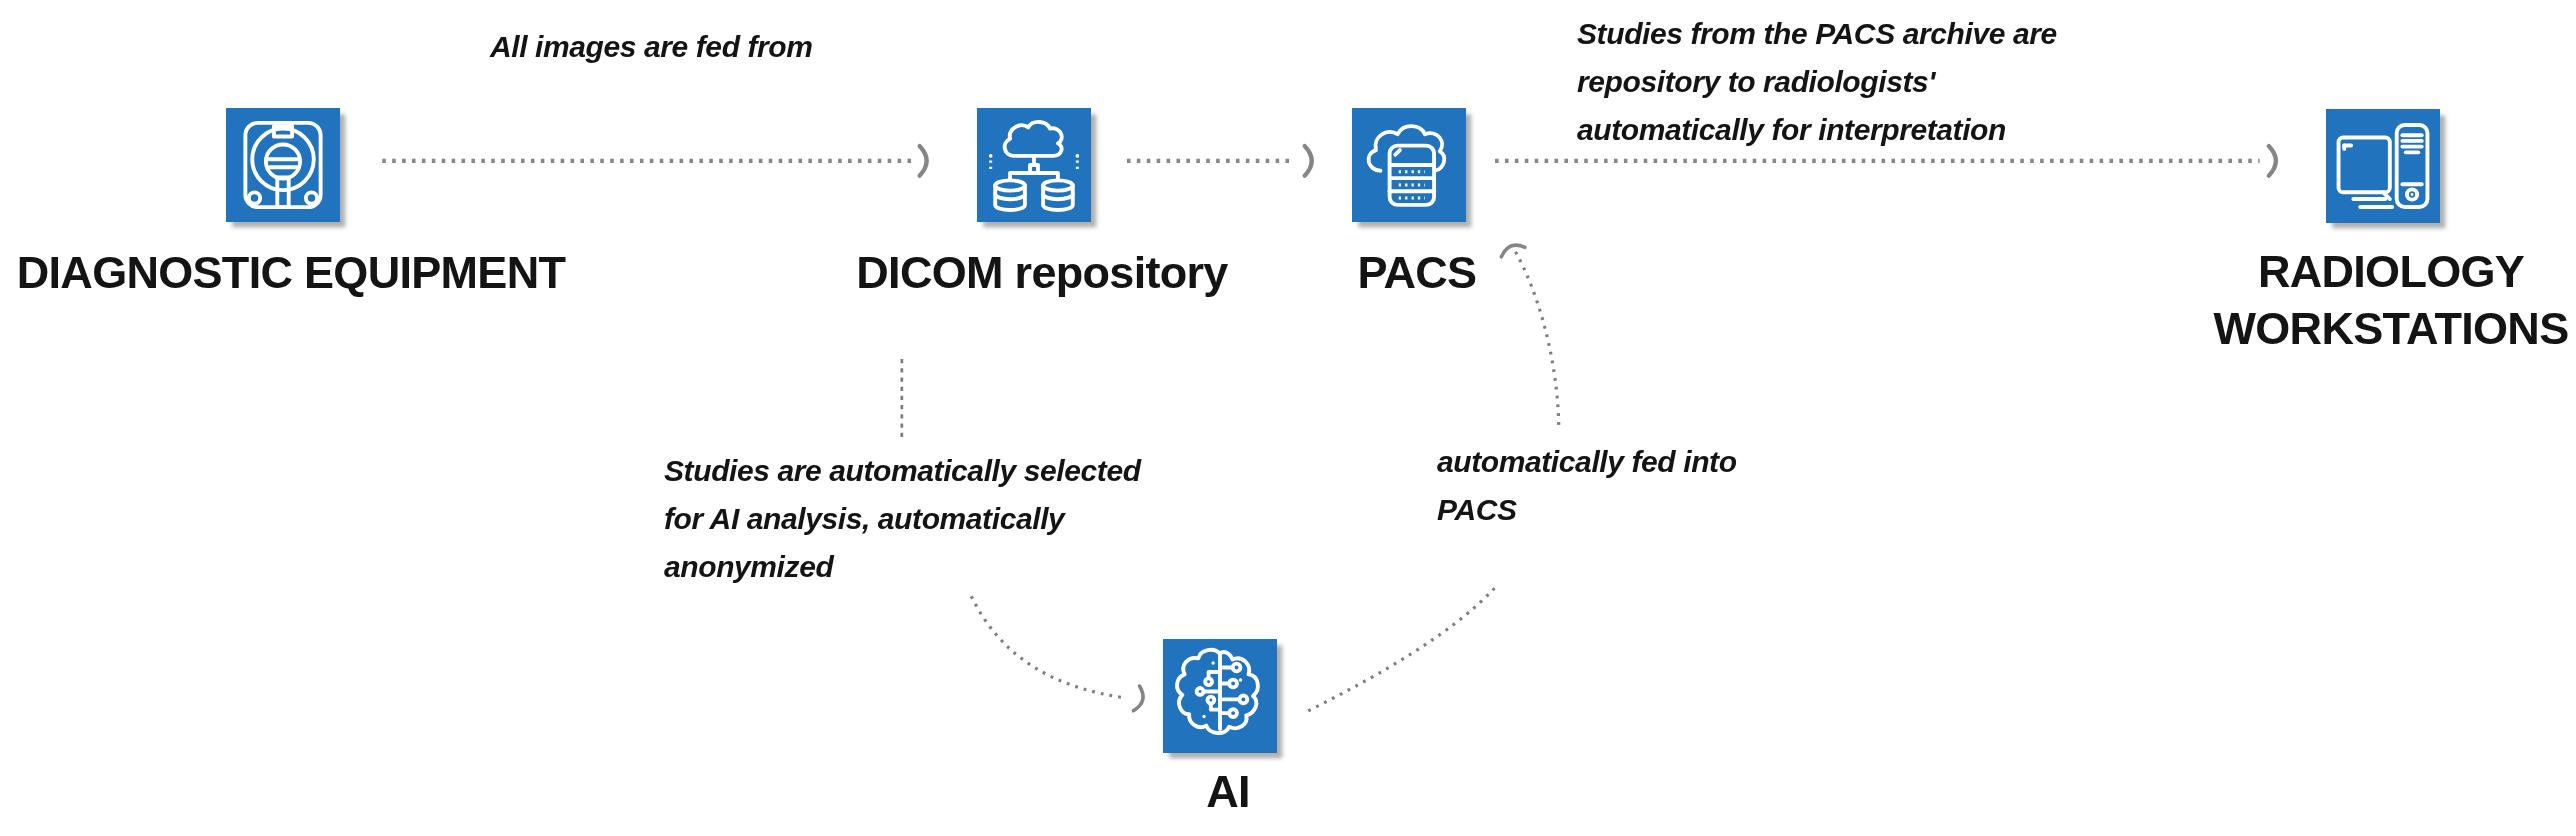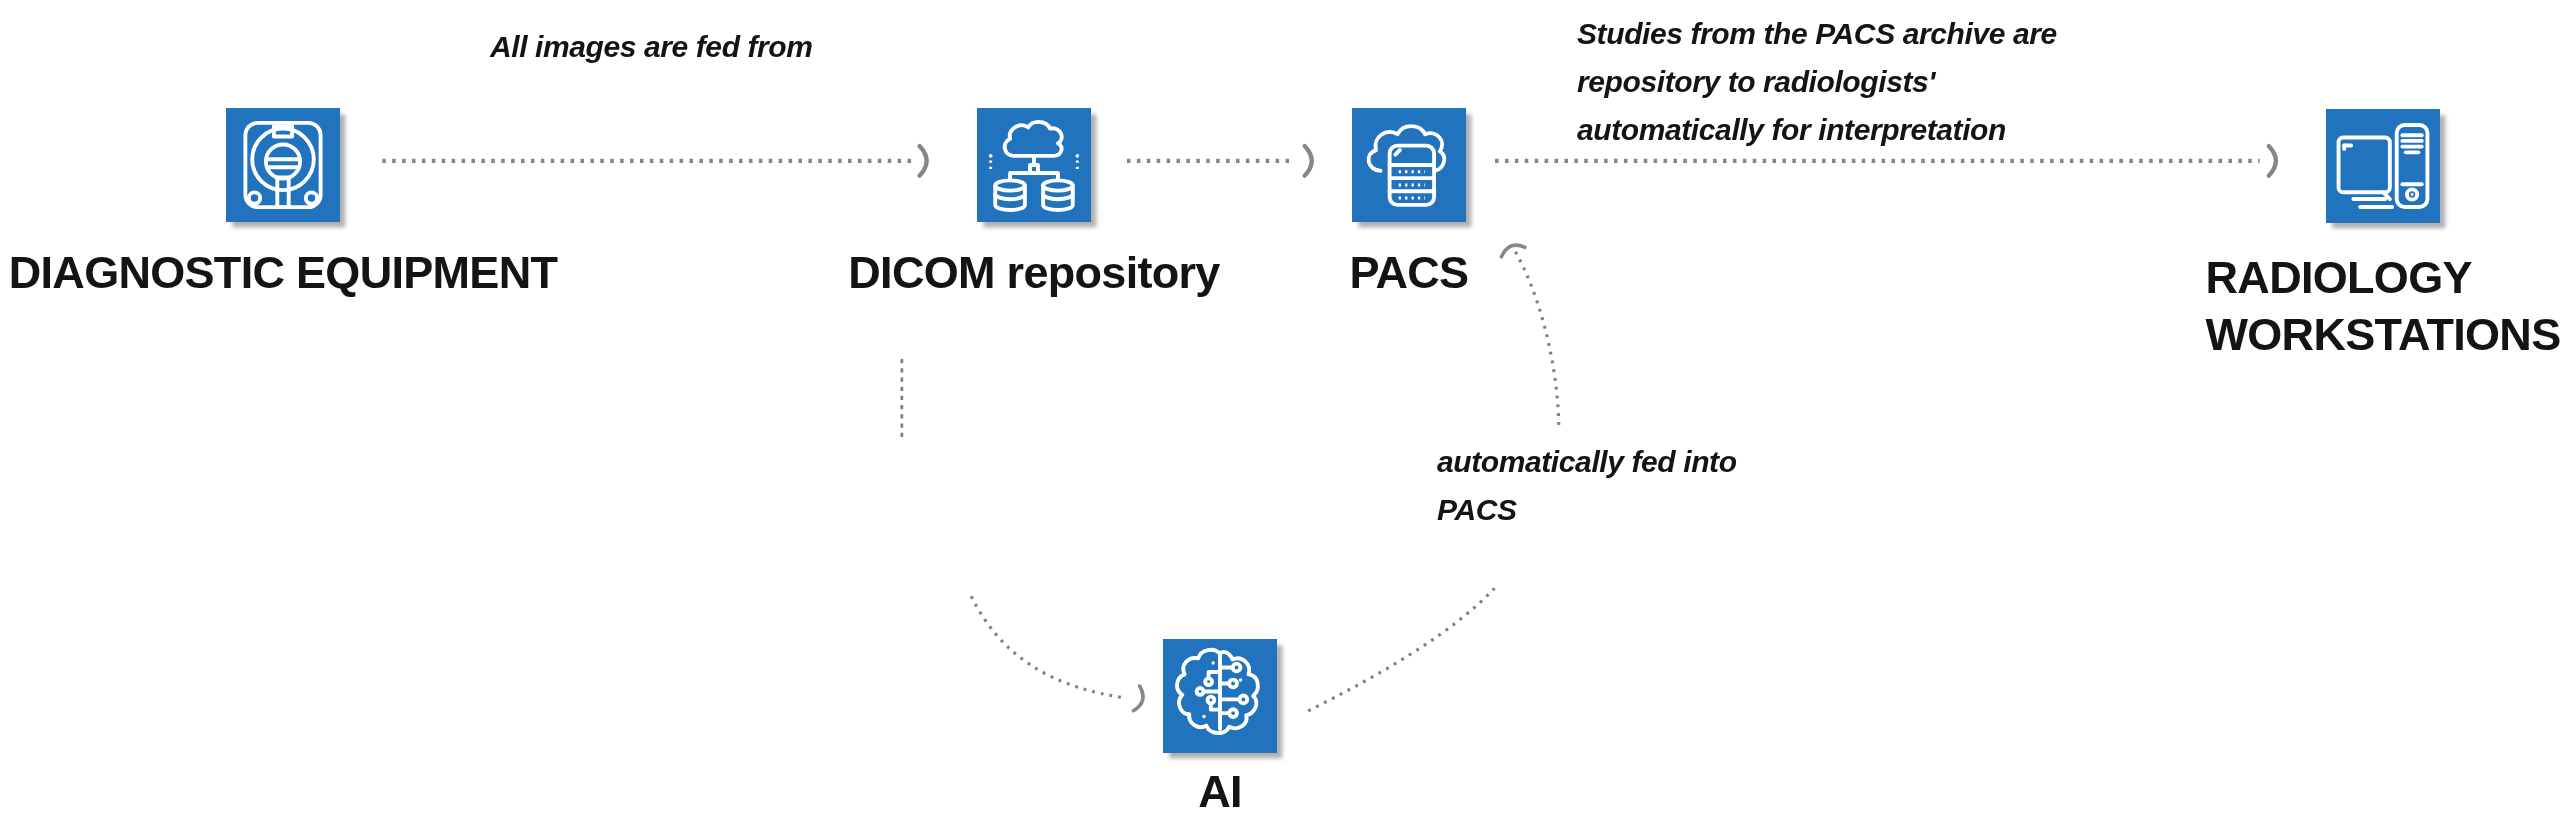--- a/index.html
+++ b/index.html
@@ -16,26 +16,26 @@
   .dots-vert{fill:none;stroke:#7d7d7d;stroke-width:3.8;stroke-dasharray:6 7;}
   .chev{fill:none;stroke:#868686;stroke-width:6;stroke-linecap:round;stroke-linejoin:round;}
   .node{position:absolute;}
   .icon{
     position:absolute;left:0;top:0;transform:translateX(-50%);
     width:114px;height:114px;background:#2173BE;
     box-shadow:5.7px 6.4px 4.2px rgba(110,110,110,0.55);
   }
   .icon svg{width:100%;height:100%;display:block;}
   .node-label{
-    position:absolute;left:0;transform:translateX(-50%);
-    white-space:nowrap;text-align:left;
+    position:absolute;left:8px;transform:translateX(-50%);
+    white-space:nowrap;text-align:center;
     font-weight:bold;font-size:45px;line-height:55px;
     letter-spacing:-0.7px;color:#141414;
   }
-  .node-label.two-line{line-height:57px;margin-top:6px;}
+  .node-label.two-line{line-height:57px;}
   .annotation{
     position:absolute;
     font-weight:bold;font-style:italic;
     font-size:30px;line-height:48px;letter-spacing:-0.4px;
     color:#141414;white-space:nowrap;
   }
   .ic{fill:none;stroke:#ffffff;stroke-width:3.4;stroke-linecap:round;stroke-linejoin:round;}
   .ic-fill{fill:#2173BE;stroke:#ffffff;stroke-width:3.4;stroke-linejoin:round;}
   .ic-dot{fill:#ffffff;stroke:none;}
   .ic-dash{fill:none;stroke:#ffffff;stroke-width:2.6;stroke-dasharray:2 3.6;}
@@ -184,20 +184,25 @@
   <div class="annotation" style="left:490px;top:23.4px">
     <div>All images are fed from</div>
   </div>
 
   <div class="annotation" style="left:1577px;top:10px">
     <div>Studies from the PACS archive are</div>
     <div>repository to radiologists'</div>
     <div>automatically for interpretation</div>
   </div>
 
+  <div class="annotation" style="left:664px;top:447px">
+    <div>Studies are automatically selected</div>
+    <div>for AI analysis, automatically</div>
+    <div>anonymized</div>
+  </div>
 
   <div class="annotation" style="left:1437px;top:438px">
     <div>automatically fed into</div>
     <div>PACS</div>
   </div>
 
 </div>
 
 
 </body></html>

